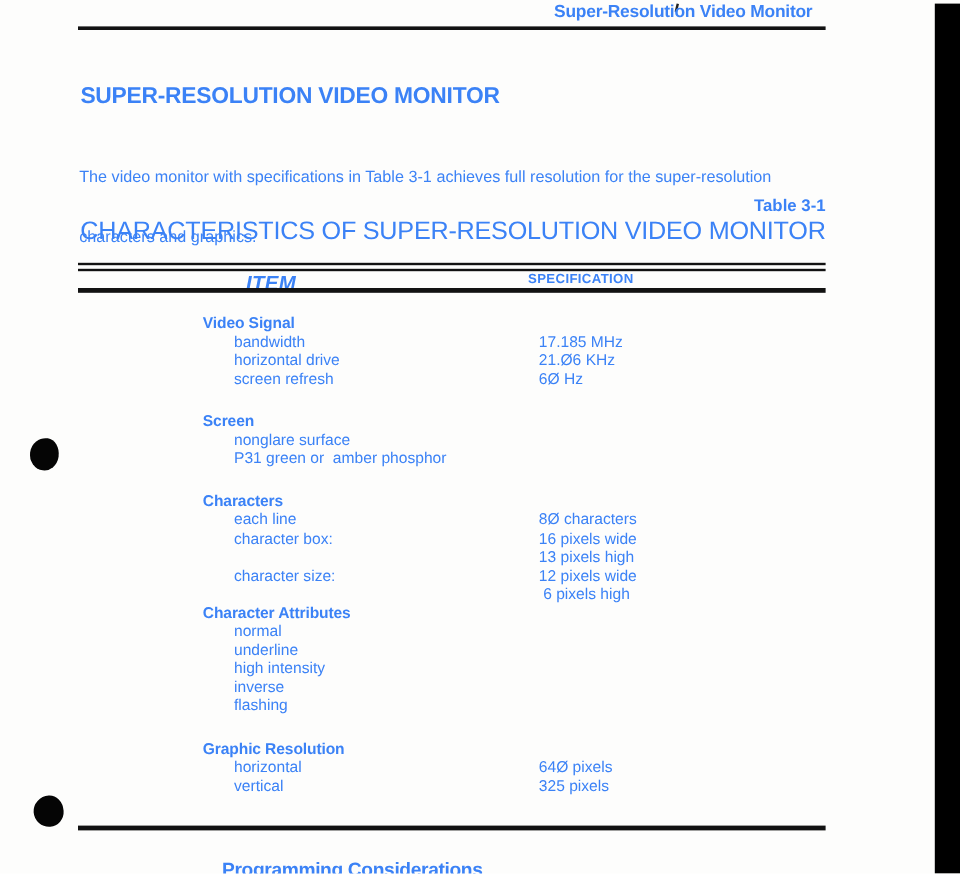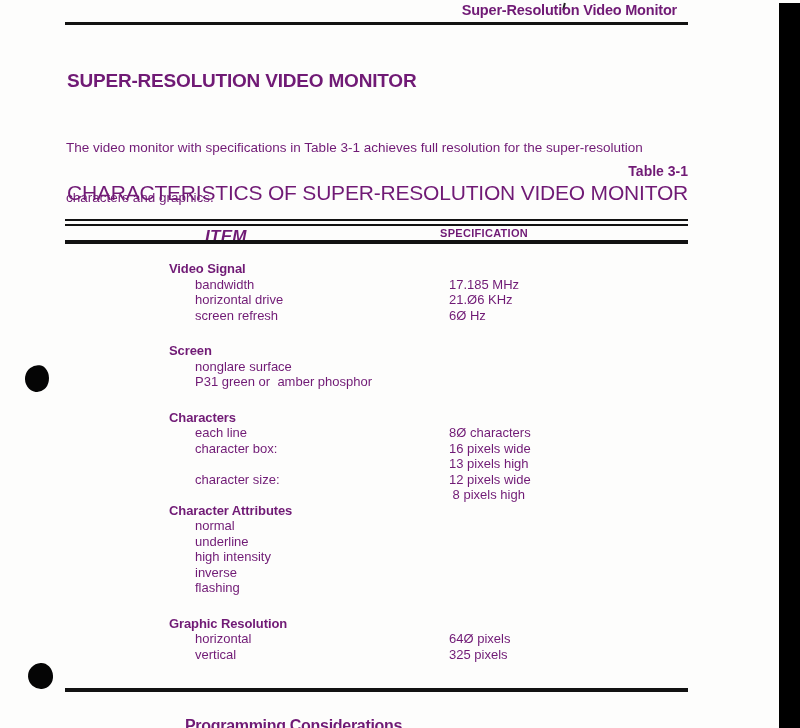--- a/index.html
+++ b/index.html
@@ -2,21 +2,21 @@
 <html><head>
 <meta charset="utf-8">
 <style>
   html,body{margin:0;padding:0;}
   #page{
     position:relative;
     width:800px;height:728px;
     background:#fdfdfc;
     overflow:hidden;
     font-family:"Liberation Sans", sans-serif;
-    color:#701a75;
+    color:#3b82f6;
   }
   .abs{position:absolute;}
   
   .edge-bar{left:779px;top:3px;width:21px;height:725px;background:#000;}
   
   .running-head{
     top:2px;right:123px;
     font-size:14.5px;font-weight:bold;letter-spacing:-0.2px;
     white-space:pre;
   }
@@ -137,21 +137,21 @@
       <div class="trow">
         <span class="item sub"></span>
         <span class="spec">13 pixels high</span>
       </div>
       <div class="trow">
         <span class="item sub">character size:</span>
         <span class="spec">12 pixels wide</span>
       </div>
       <div class="trow">
         <span class="item sub"></span>
-        <span class="spec"> 8 pixels high</span>
+        <span class="spec"> 6 pixels high</span>
       </div>
     </div>
 
     <div class="tsection no-gap">
       <div class="trow">
         <span class="item hdr">Character Attributes</span>
       </div>
       <div class="trow">
         <span class="item sub">normal</span>
       </div>

